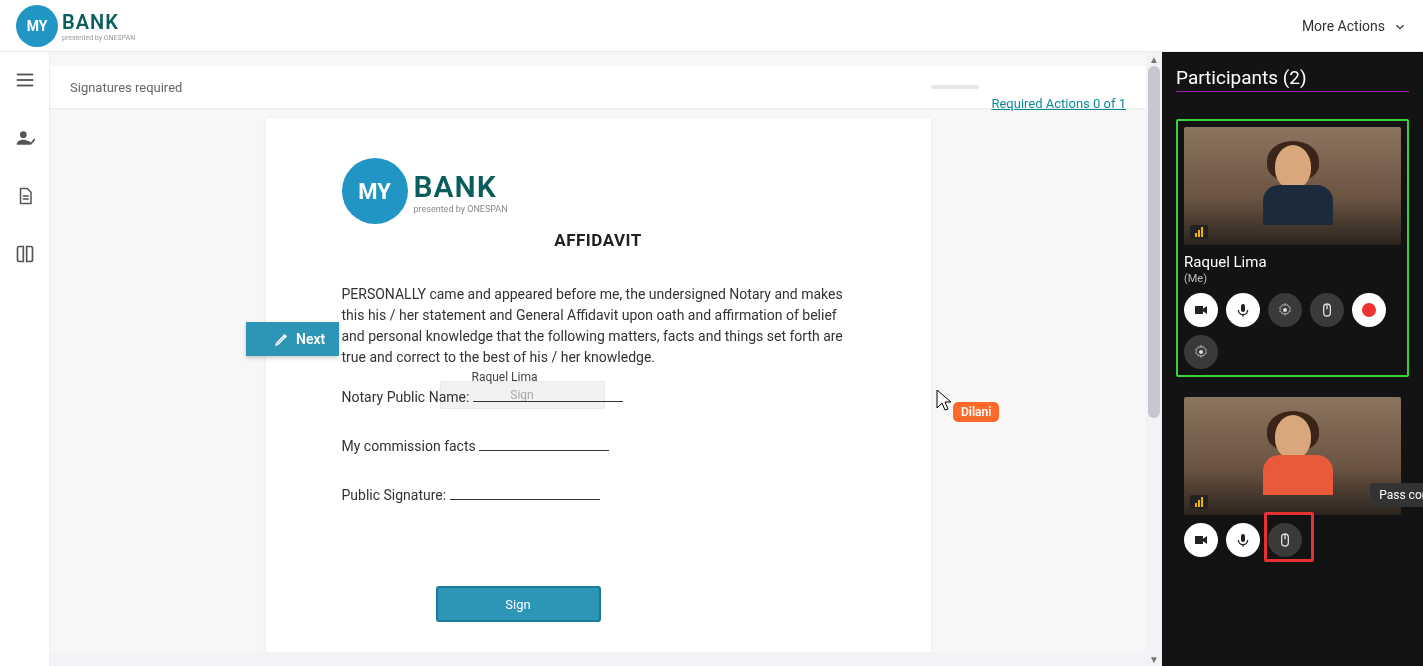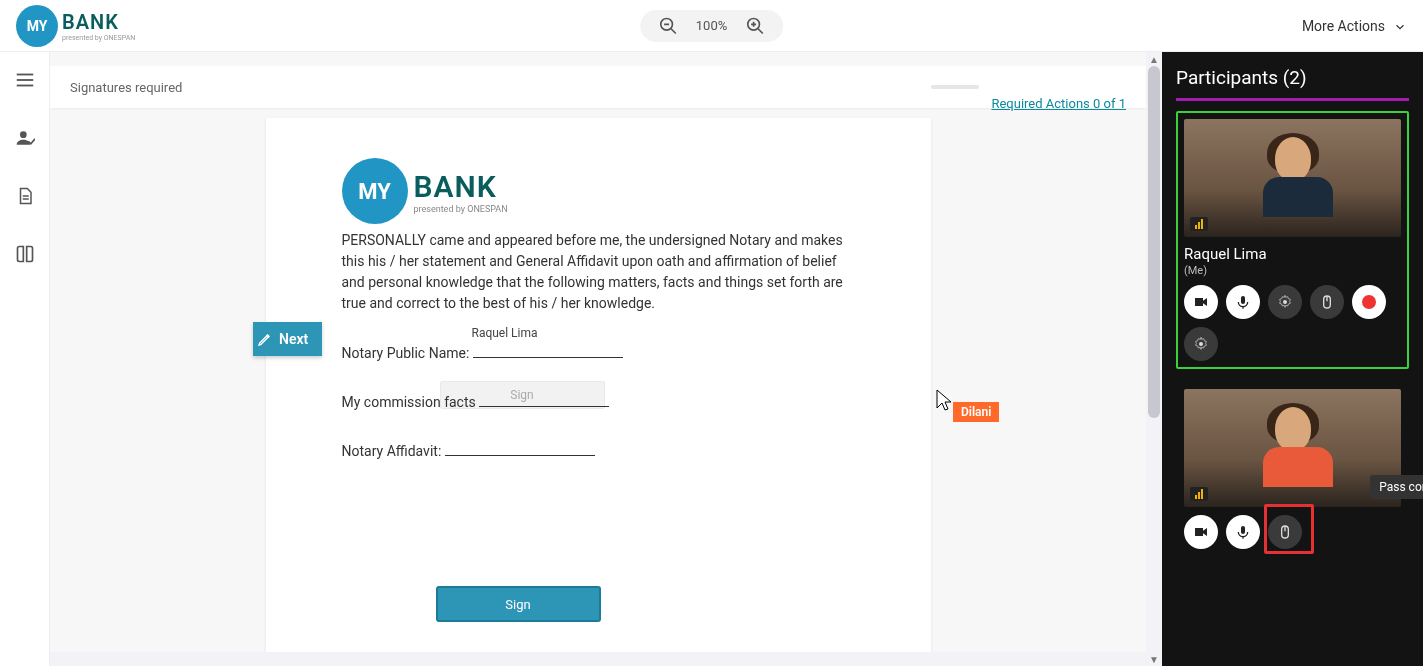--- a/index.html
+++ b/index.html
@@ -105,21 +105,21 @@
   .page .doc-logo { display:flex; align-items:center; margin-bottom: 6px; }
   .page .doc-logo .circ {
     width: 66px; height:66px; border-radius:50%; background:#2196c4; color:#fff;
     display:flex; align-items:center; justify-content:center; font-weight:700; font-size:22px;
   }
   .page .doc-logo .txt { display:flex; flex-direction:column; margin-left:6px; }
   .page .doc-logo .bank { color:#0a5d5d; font-size:30px; font-weight:600; letter-spacing:1px; }
   .page .doc-logo .sub { color:#888; font-size:9px; text-align:right; }
 
   .aff-title { text-align:center; font-weight:700; font-size:17px; color:#222; margin: 4px 0 34px 0; letter-spacing:0.5px; }
-  .para { font-size:14px; color:#333; line-height:1.5; margin-bottom:30px; }
+  .para { font-size:14px; color:#333; line-height:1.5; margin-bottom:20px; }
   .form-line { font-size:14px; color:#333; margin-bottom: 32px; position:relative; }
   .form-line .blank {
     display:inline-block; border-bottom:1px solid #333; min-width:150px; height:14px; vertical-align:baseline;
   }
   .form-line .blank.long { min-width:215px; }
   .form-line .fillname {
     position:absolute; font-size:12px; color:#444;
   }
 
   .sign-placeholder {
@@ -129,23 +129,23 @@
     font-size:12px; color:#aaa; border-radius:2px;
   }
   .sign-btn {
     position:absolute; width:165px; height:36px;
     background:#2d95b6; border:2px solid #1d7a98;
     color:#fff; display:flex; align-items:center; justify-content:center;
     font-size:13px; border-radius:3px; cursor:pointer;
   }
 
   .next-tab {
-    position:absolute; left: 203px; top: 270px;
+    position:absolute; left: 196px; top: 270px;
     background:#2d95b6; color:#fff;
-    padding: 9px 14px 9px 4px;
+    padding: 9px 14px 9px 28px;
     display:flex; align-items:center; gap:6px;
     font-size:14px; font-weight:600;
     box-shadow: 0 2px 4px rgba(0,0,0,0.2);
     cursor:pointer;
   }
   .next-tab svg { width:16px; height:16px; }
 
   
   .vscroll {
     position:absolute; right:0; top:0; width:16px; height:100%;
@@ -157,34 +157,34 @@
   .hscroll {
     position:absolute; bottom:0; left:0; right:16px; height:14px; background:#f3f3f7;
   }
 
   
   .remote-cursor {
     position:absolute; display:flex; align-items:flex-start;
   }
   .remote-cursor .badge {
     background:#ff6a2b; color:#fff; font-size:12px; font-weight:600;
-    padding:3px 8px; border-radius:0; margin-top:14px;
+    padding:3px 8px; border-radius:5px; margin-top:14px;
   }
 
   
   .side {
     width: 261px;
     background: #131313;
     color:#fff;
     padding: 14px;
     position:relative;
     overflow:hidden;
   }
   .side-title {
-    font-size:19px; font-weight:400; padding-bottom:9px; border-bottom:3px solid #a21caf; margin-bottom:10px;
+    font-size:19px; font-weight:400; padding-bottom:2px; border-bottom:1px solid #a21caf; margin-bottom:27px;
   }
   .participant {
     border: 2px solid transparent;
     padding: 6px;
     border-radius:2px;
     margin-bottom:12px;
     position:relative;
   }
   .participant.active { border-color: #3bd13b; }
   .video {
@@ -239,38 +239,20 @@
 
 <div class="topbar">
   <div class="logo-wrap">
     <div class="logo-circle">MY</div>
     <div class="logo-text">
       <span class="bank">BANK</span>
       <span class="sub">presented by ONESPAN</span>
     </div>
   </div>
 
-  <div class="zoom-cluster">
-    <div class="mag">
-      <svg viewBox="0 0 24 24" fill="none" stroke="currentColor" stroke-width="2">
-          <circle cx="10" cy="10" r="7"></circle>
-          <line x1="15" y1="15" x2="21" y2="21"></line>
-          <line x1="7" y1="10" x2="13" y2="10"></line>
-        </svg>
-    </div>
-    <span class="zoom-level">100%</span>
-    <div class="mag">
-      <svg viewBox="0 0 24 24" fill="none" stroke="currentColor" stroke-width="2">
-          <circle cx="10" cy="10" r="7"></circle>
-          <line x1="15" y1="15" x2="21" y2="21"></line>
-          <line x1="7" y1="10" x2="13" y2="10"></line>
-          <line x1="10" y1="7" x2="10" y2="13"></line>
-        </svg>
-    </div>
-  </div>
 
   <div class="more-actions">
     <span>More Actions</span>
     <svg width="14" height="14" viewBox="0 0 24 24" fill="none" stroke="currentColor" stroke-width="2">
         <polyline points="6 9 12 15 18 9"></polyline>
       </svg>
   </div>
 </div>
 
 <div class="layout">
@@ -319,20 +301,21 @@
         <div class="page">
 
           <div class="doc-logo">
             <div class="circ">MY</div>
             <div class="txt">
               <span class="bank">BANK</span>
               <span class="sub">presented by ONESPAN</span>
             </div>
           </div>
 
+          <div class="aff-title">AFFIDAVIT</div>
 
           <p class="para">PERSONALLY came and appeared before me, the undersigned Notary and makes this his / her statement and General Affidavit upon oath and affirmation of belief and personal knowledge that the following matters, facts and things set forth are true and correct to the best of his / her knowledge.</p>
 
           <div class="sign-placeholder" style="left:174px; top:263px;">Sign</div>
 
 
 
           <div class="form-line" style="position:relative;">
             <span class="fillname" style="left:130px; top:-18px;">Raquel Lima</span>
             <span>Notary Public Name:</span>
@@ -340,21 +323,21 @@
           </div>
 
           <div class="form-line">
             <span>My commission facts</span>
             <span class="blank" style="min-width:130px;"></span>
           </div>
 
           <div class="sign-btn" style="left:170px; top:468px;">Sign</div>
 
           <div class="form-line" style="margin-top:20px;">
-            <span>Notary Affidavit:</span>
+            <span>Public Signature:</span>
             <span class="blank"></span>
           </div>
 
         </div>
       </div>
 
       <div class="next-tab">
         <svg viewBox="0 0 24 24" fill="none" stroke="#fff" stroke-width="2">
             <path d="M3 21l3-1 12-12-2-2L4 18z"></path>
             <path d="M14 6l4 4"></path>

